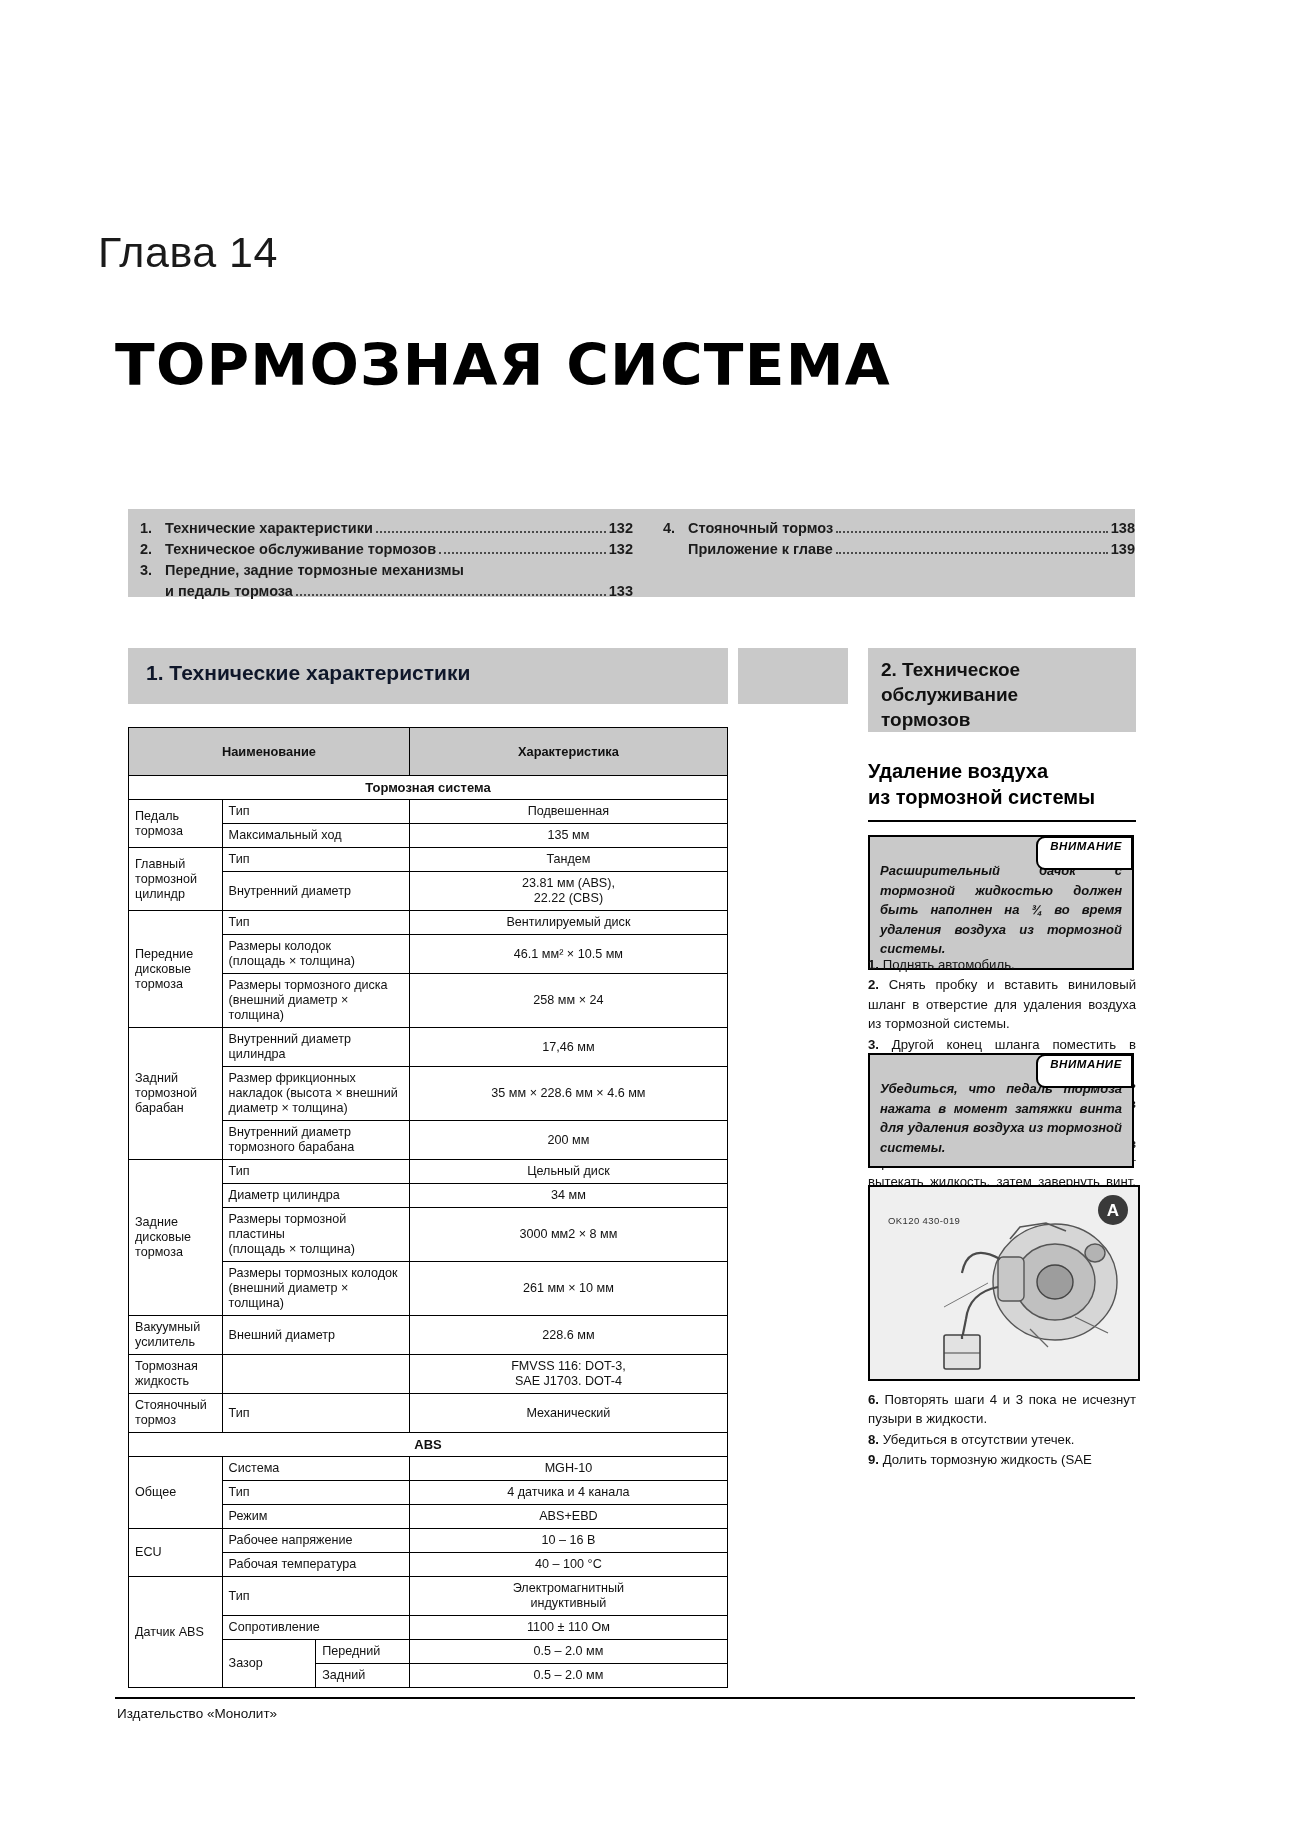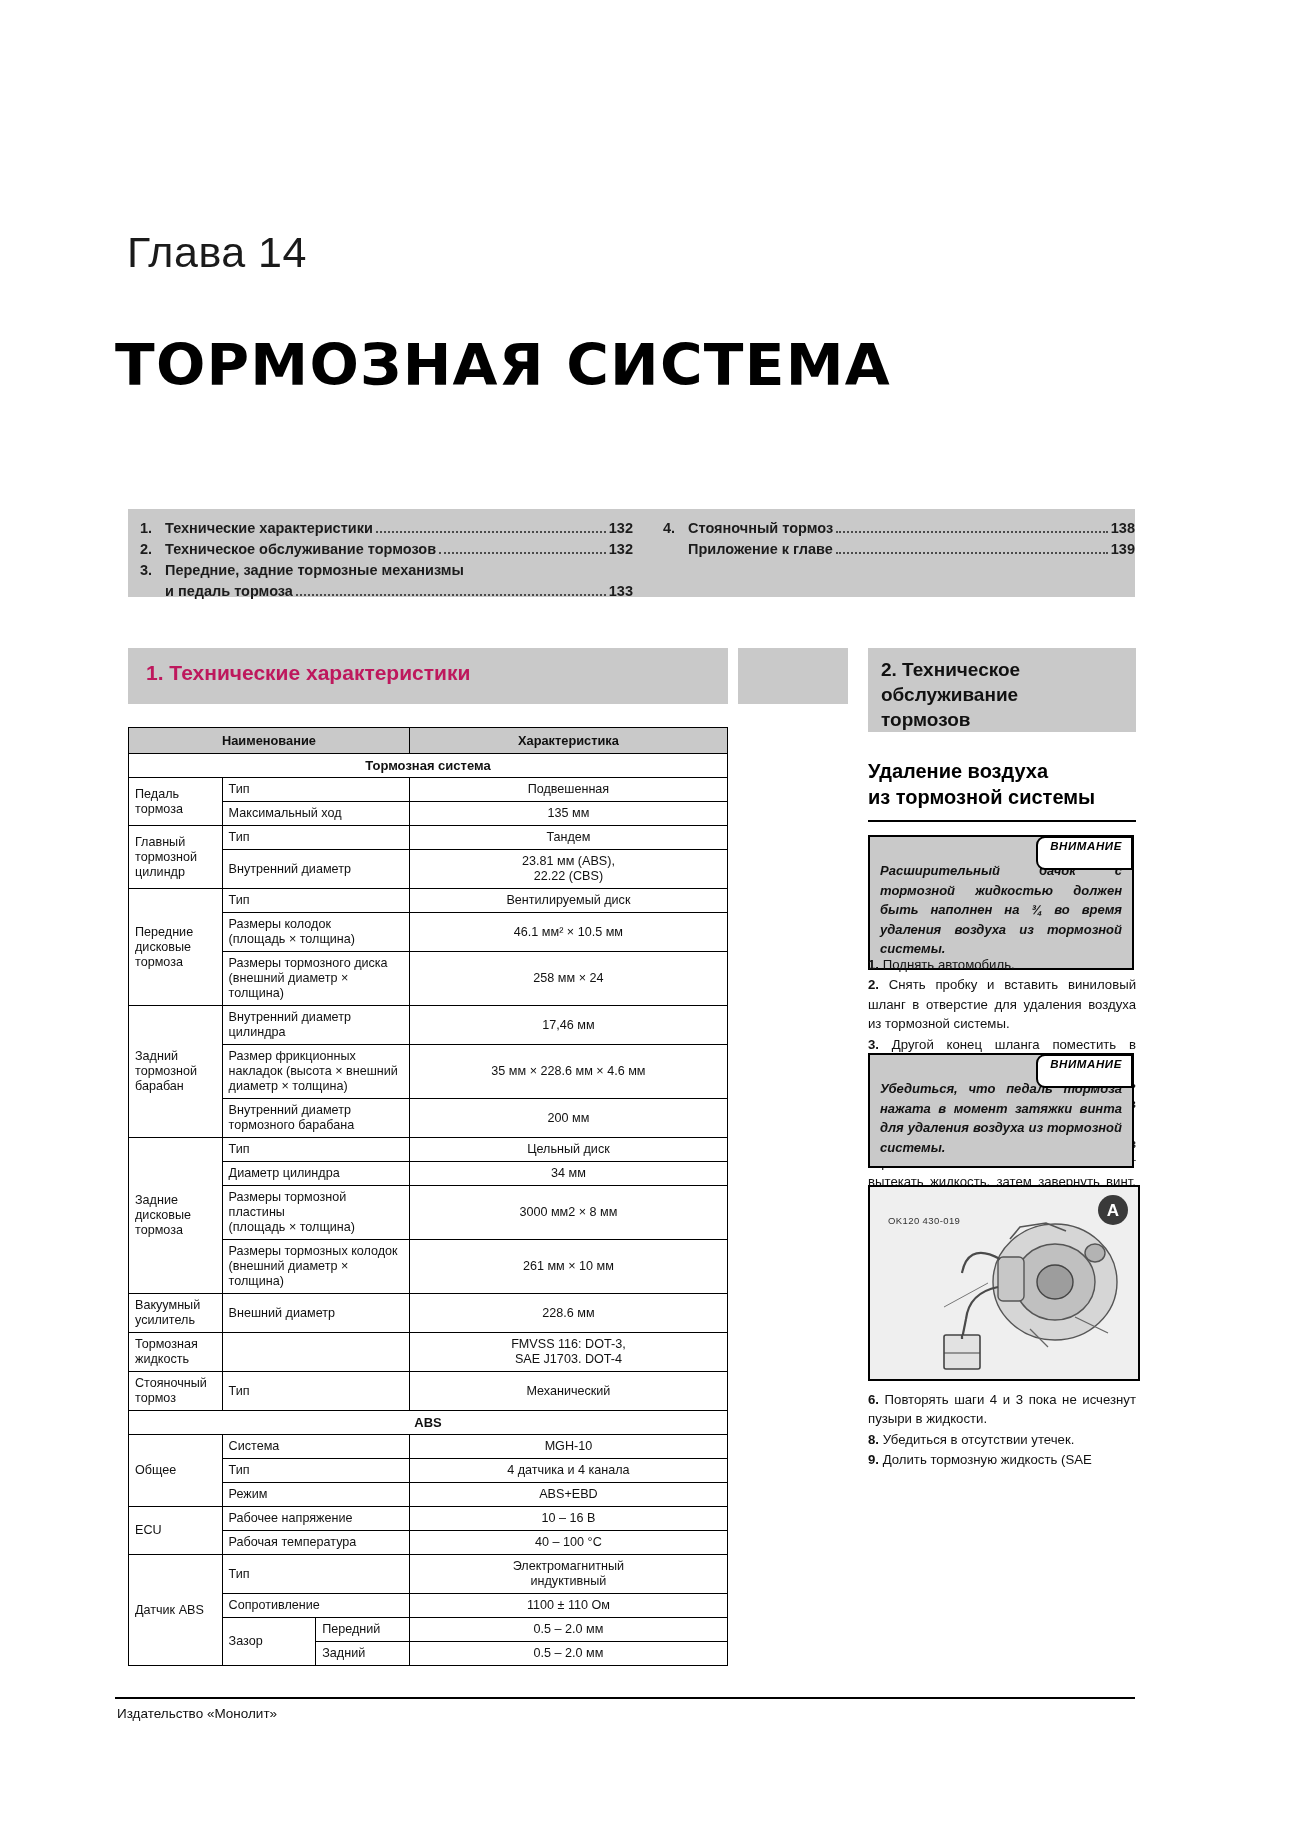--- a/index.html
+++ b/index.html
@@ -19,21 +19,21 @@
     position: absolute;
     left: 0; top: 0;
     width: 1300px;
     height: 1839px;
     background: #fff;
   }
 
   
   .chapter-label {
     position: absolute;
-    left: 127px;
+    left: 98px;
     top: 228px;
     font-size: 43px;
     font-weight: 400;
     letter-spacing: 0.5px;
     color: #1a1a1a;
   }
   .chapter-title {
     position: absolute;
     left: 115px;
     top: 332px;
@@ -101,21 +101,21 @@
     top: 648px;
     width: 600px;
     height: 56px;
   }
   .sec1-bar .sec-txt {
     position: absolute;
     left: 18px;
     top: 13px;
     font-size: 21px;
     font-weight: 700;
-    color: #be185d;
+    color: #0f172a;
   }
   .sec2-bar {
     left: 868px;
     top: 648px;
     width: 268px;
     height: 84px;
   }
   .sec2-bar .sec-txt {
     position: absolute;
     left: 13px;
@@ -148,21 +148,21 @@
     padding: 4px 6px;
     vertical-align: middle;
     line-height: 15px;
     font-weight: 400;
   }
   .spec-table th {
     background: #c9c9c9;
     text-align: center;
     font-weight: 700;
     font-size: 12.8px;
-    padding: 5px 4px;
+    padding: 16px 4px;
   }
   .grp-row td {
     text-align: center;
     font-weight: 700;
     font-size: 13px;
     padding: 4px;
   }
   .c-name { width: 172px; }
   .c-sub  { width: 182px; }
   .c-sub2 { width: 82px; }

